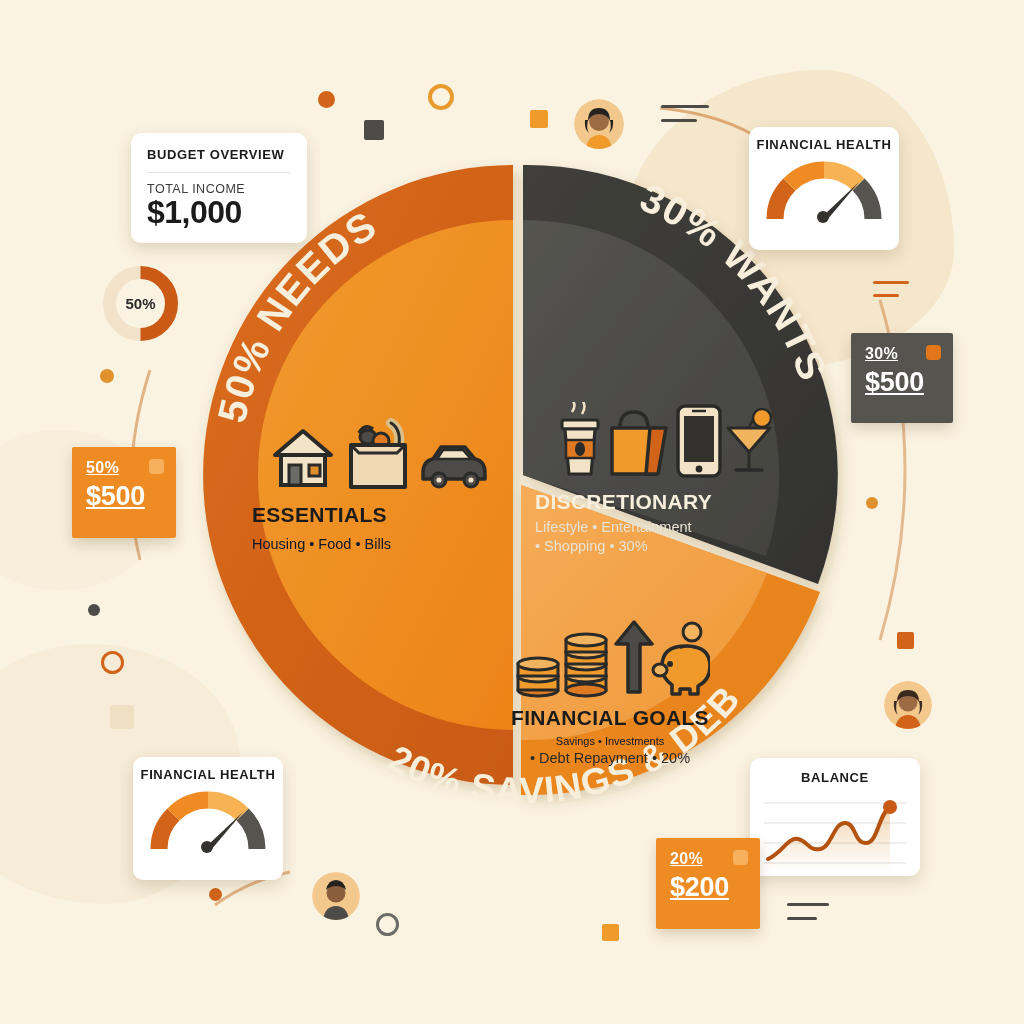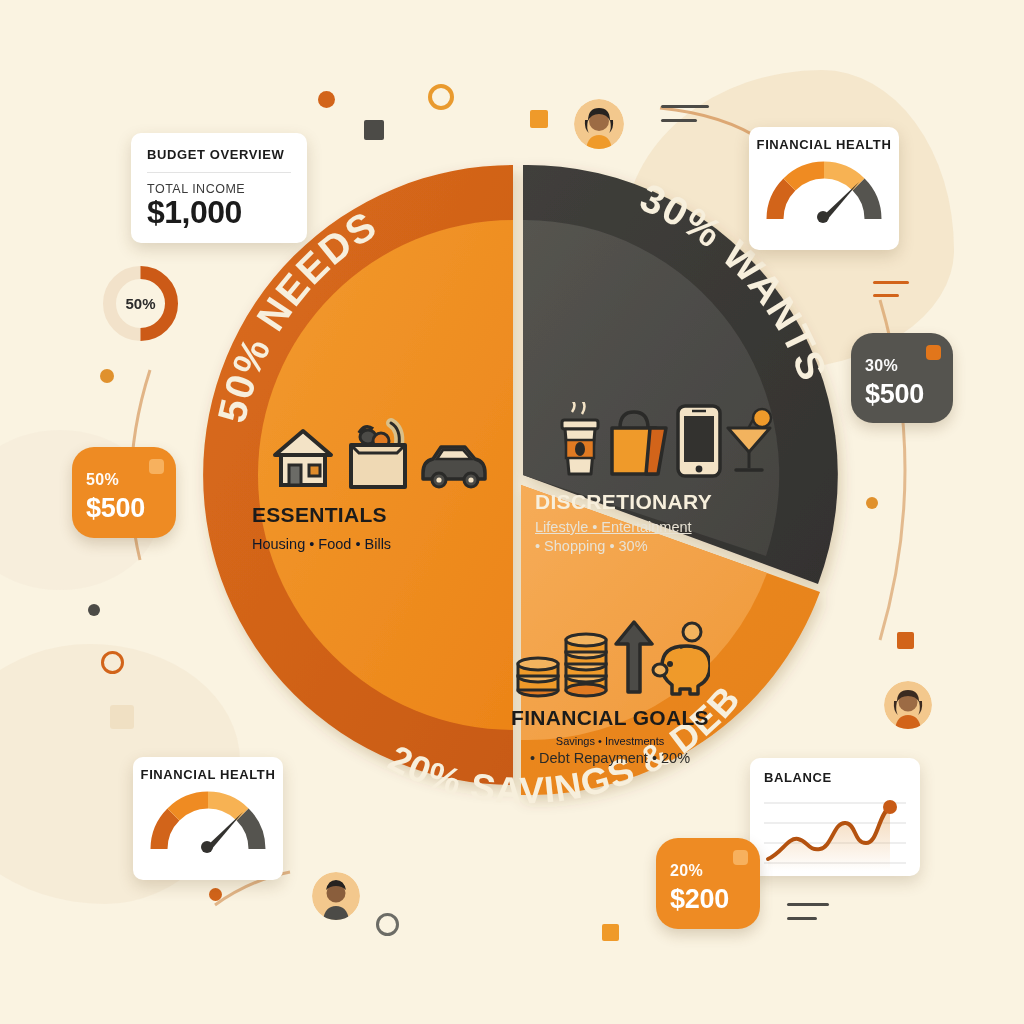--- a/index.html
+++ b/index.html
@@ -31,26 +31,26 @@
   .budget-card{left:131px;top:133px;width:176px;height:110px;padding:14px 16px;box-sizing:border-box;}
   .budget-div{height:1px;background:#E3E3E3;margin:10px 0 9px;}
   .budget-sub{font-size:12.5px;letter-spacing:.5px;color:#3a3a3a;}
   .budget-amt{font-size:32px;font-weight:bold;color:#1b1b1b;margin-top:-2px;letter-spacing:-.5px;}
 
   .health-card{width:150px;height:123px;padding:10px 0 0;box-sizing:border-box;text-align:center;}
   .health-1{left:749px;top:127px;}
   .health-2{left:133px;top:757px;}
   .gauge{margin:9px auto 0;}
 
-  .balance-card{left:750px;top:758px;width:170px;height:118px;padding:12px 14px;box-sizing:border-box;}
+  .balance-card{left:750px;top:758px;width:170px;height:118px;padding:12px 14px;box-sizing:border-box;text-align:center;}
   .spark{margin-top:8px;}
 
   
-  .chip{position:absolute;border-radius:22px;box-sizing:border-box;padding:24px 14px;
-        box-shadow:0 6px 14px rgba(90,60,20,.2);color:#fff;}
+  .chip{position:absolute;border-radius:2px;box-sizing:border-box;padding:12px 14px;
+        box-shadow:0 6px 14px rgba(90,60,20,.2);color:#fff;text-decoration:underline;}
   .chip .pct{font-size:16px;font-weight:bold;letter-spacing:.3px;opacity:.97;}
   .chip .amt{font-size:27px;font-weight:bold;letter-spacing:-.3px;margin-top:4px;}
   .chip .corner{position:absolute;right:12px;top:12px;width:15px;height:15px;border-radius:4px;}
   .chip-needs{left:72px;top:447px;width:104px;height:91px;background:#EE8B23;}
   .chip-needs .corner{background:#F7B15E;}
   .chip-wants{left:851px;top:333px;width:102px;height:90px;background:#55544F;}
   .chip-wants .corner{background:#E2761B;}
   .chip-save{left:656px;top:838px;width:104px;height:91px;background:#EE8B23;}
   .chip-save .corner{background:#F7B15E;}
 
@@ -235,21 +235,21 @@
 
         <g>
           <line x1="206" y1="12" x2="192" y2="38" stroke="#2A2A28" stroke-width="2.5"></line>
           <circle cx="212" cy="16" r="9" fill="#EF9A2A" stroke="#2A2A28" stroke-width="2.5"></circle>
           <path d="M178,26 h42 l-21,24 z" fill="#F2B35E" stroke="#2A2A28" stroke-width="3" stroke-linejoin="round"></path>
           <line x1="199" y1="50" x2="199" y2="66" stroke="#2A2A28" stroke-width="3"></line>
           <line x1="186" y1="68" x2="212" y2="68" stroke="#2A2A28" stroke-width="3.5" stroke-linecap="round"></line>
         </g>
       </svg>
       <div style="font-size:21px;font-weight:bold;color:#F7EFDC;margin-top:8px;letter-spacing:.3px;">DISCRETIONARY</div>
-      <div style="font-size:14.5px;color:#E8E2D4;margin-top:4px;line-height:1.32;text-decoration:underline;">Lifestyle • Entertainment</div>
+      <div style="font-size:14.5px;color:#E8E2D4;margin-top:4px;line-height:1.32;">Lifestyle • Entertainment</div>
       <div style="font-size:14.5px;color:#E8E2D4;line-height:1.32;">• Shopping • 30%</div>
     </div>
 
     
     <div style="position:absolute;left:305px;top:480px;width:250px;text-align:center;">
       <svg width="200" height="78" viewBox="0 0 200 78" style="display:block;margin:0 auto">
 
         <g>
           <g stroke="#2A2A28" stroke-width="3">
             <ellipse cx="28" cy="70" rx="20" ry="6" fill="#E07A22"></ellipse>

